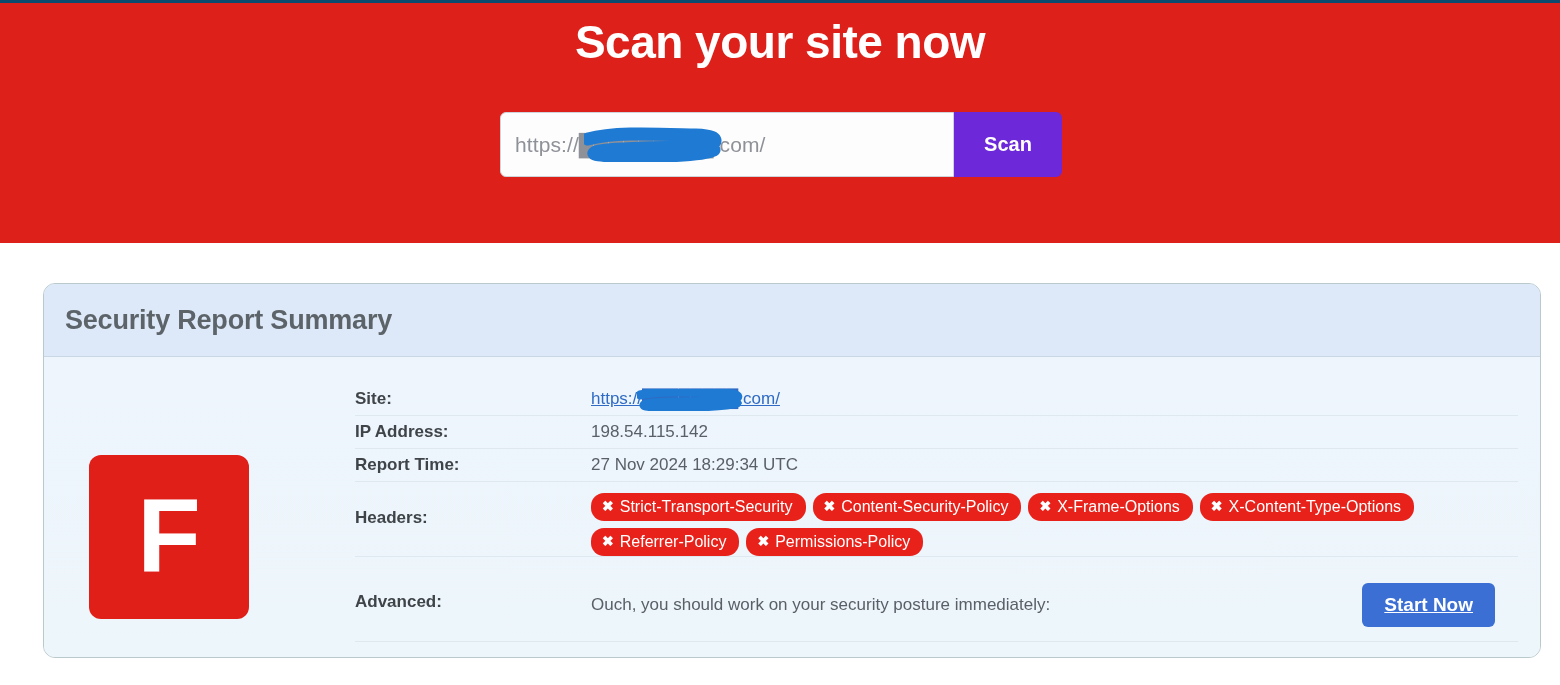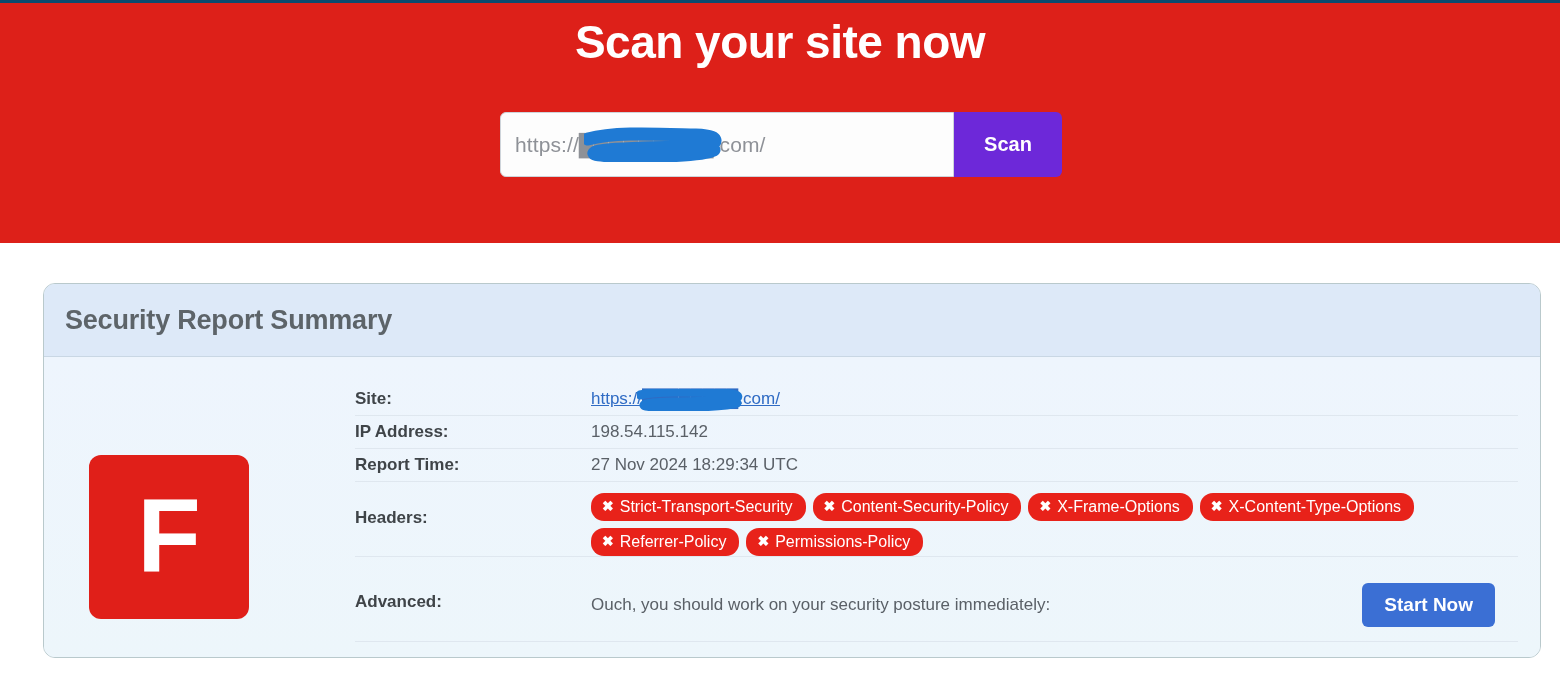--- a/index.html
+++ b/index.html
@@ -233,20 +233,21 @@
   .start-btn {
     background: #3b6fd4;
     color: #ffffff;
     border: none;
     border-radius: 6px;
     padding: 11px 22px;
     font-size: 19px;
     font-weight: bold;
     font-family: "Liberation Sans", sans-serif;
     cursor: pointer;
+    text-decoration: underline;
   }
 </style>
 </head>
 <body>
 
 <div class="hero">
 
   <div class="hero-title">Scan your site now</div>
 
   <div class="scan-form">

